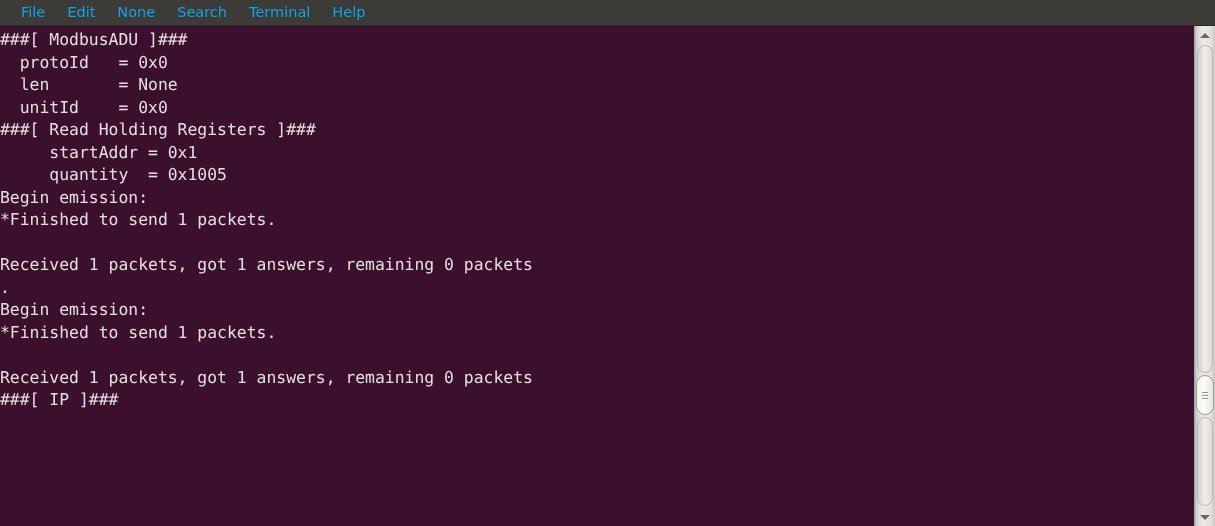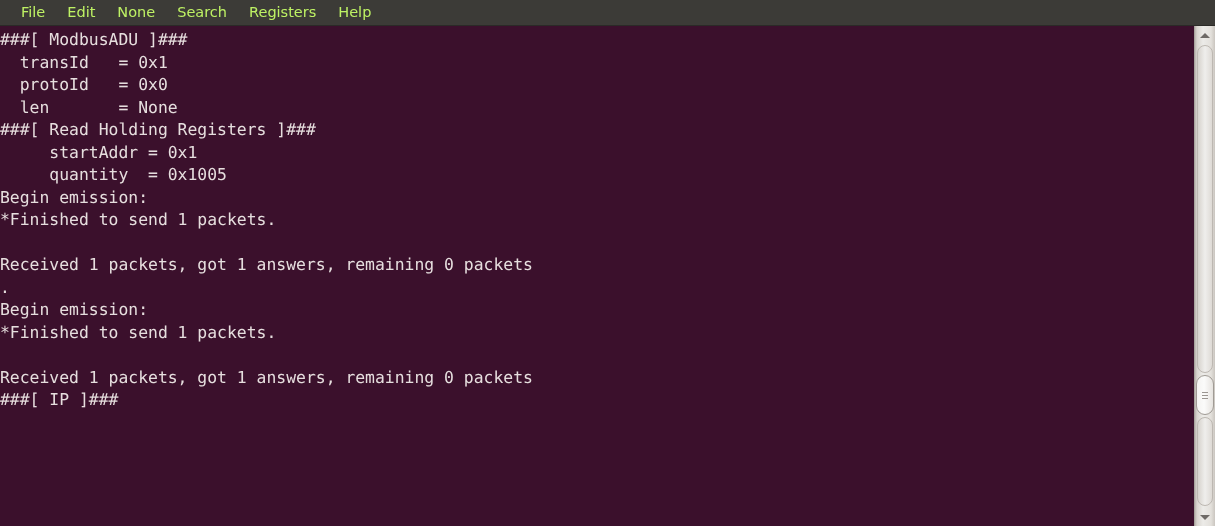--- a/index.html
+++ b/index.html
@@ -26,21 +26,21 @@
     background: #3c3b37;
     display: flex;
     align-items: center;
     box-sizing: border-box;
     padding-left: 12px;
     border-bottom: 1px solid #2b2a27;
   }
   .menu-item {
     font-family: "DejaVu Sans", "Liberation Sans", sans-serif;
     font-size: 14.5px;
-    color: #bef264;
+    color: #0ea5e9;
     padding: 2px 9px 3px 9px;
     margin-right: 4px;
     line-height: 18px;
     white-space: nowrap;
     cursor: default;
     border-radius: 2px;
   }
 
   
   #terminal {
@@ -136,30 +136,30 @@
 </head>
 <body>
 
 <div id="app">
 
   <div id="menubar">
     <div class="menu-item">File</div>
     <div class="menu-item">Edit</div>
     <div class="menu-item">None</div>
     <div class="menu-item">Search</div>
-    <div class="menu-item">Registers</div>
+    <div class="menu-item">Terminal</div>
     <div class="menu-item">Help</div>
   </div>
 
   <div id="terminal">
     <div id="screen">
         <div class="tline">###[ ModbusADU ]###</div>
-        <div class="tline">  transId   = 0x1</div>
         <div class="tline">  protoId   = 0x0</div>
         <div class="tline">  len       = None</div>
+        <div class="tline">  unitId    = 0x0</div>
         <div class="tline">###[ Read Holding Registers ]###</div>
         <div class="tline">     startAddr = 0x1</div>
         <div class="tline">     quantity  = 0x1005</div>
         <div class="tline">Begin emission:</div>
         <div class="tline">*Finished to send 1 packets.</div>
         <div class="tline"></div>
         <div class="tline">Received 1 packets, got 1 answers, remaining 0 packets</div>
         <div class="tline">.</div>
         <div class="tline">Begin emission:</div>
         <div class="tline">*Finished to send 1 packets.</div>

